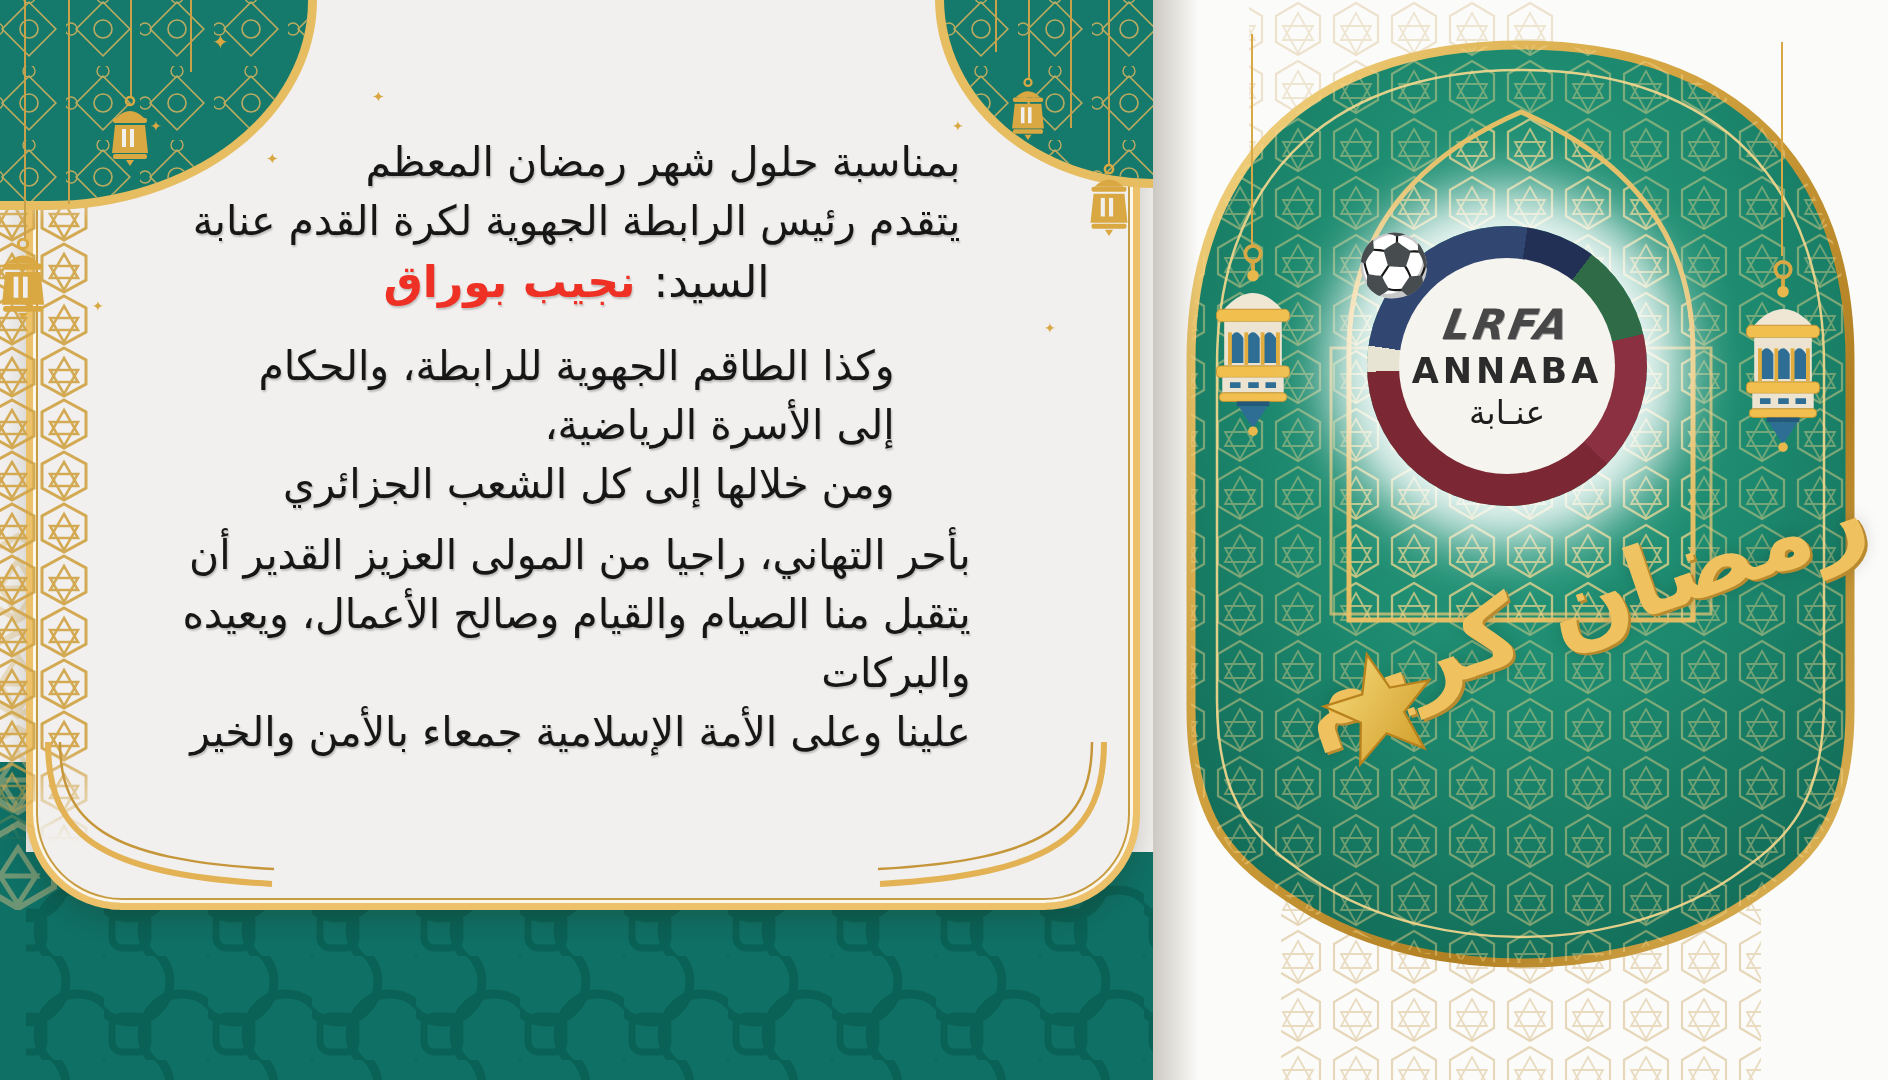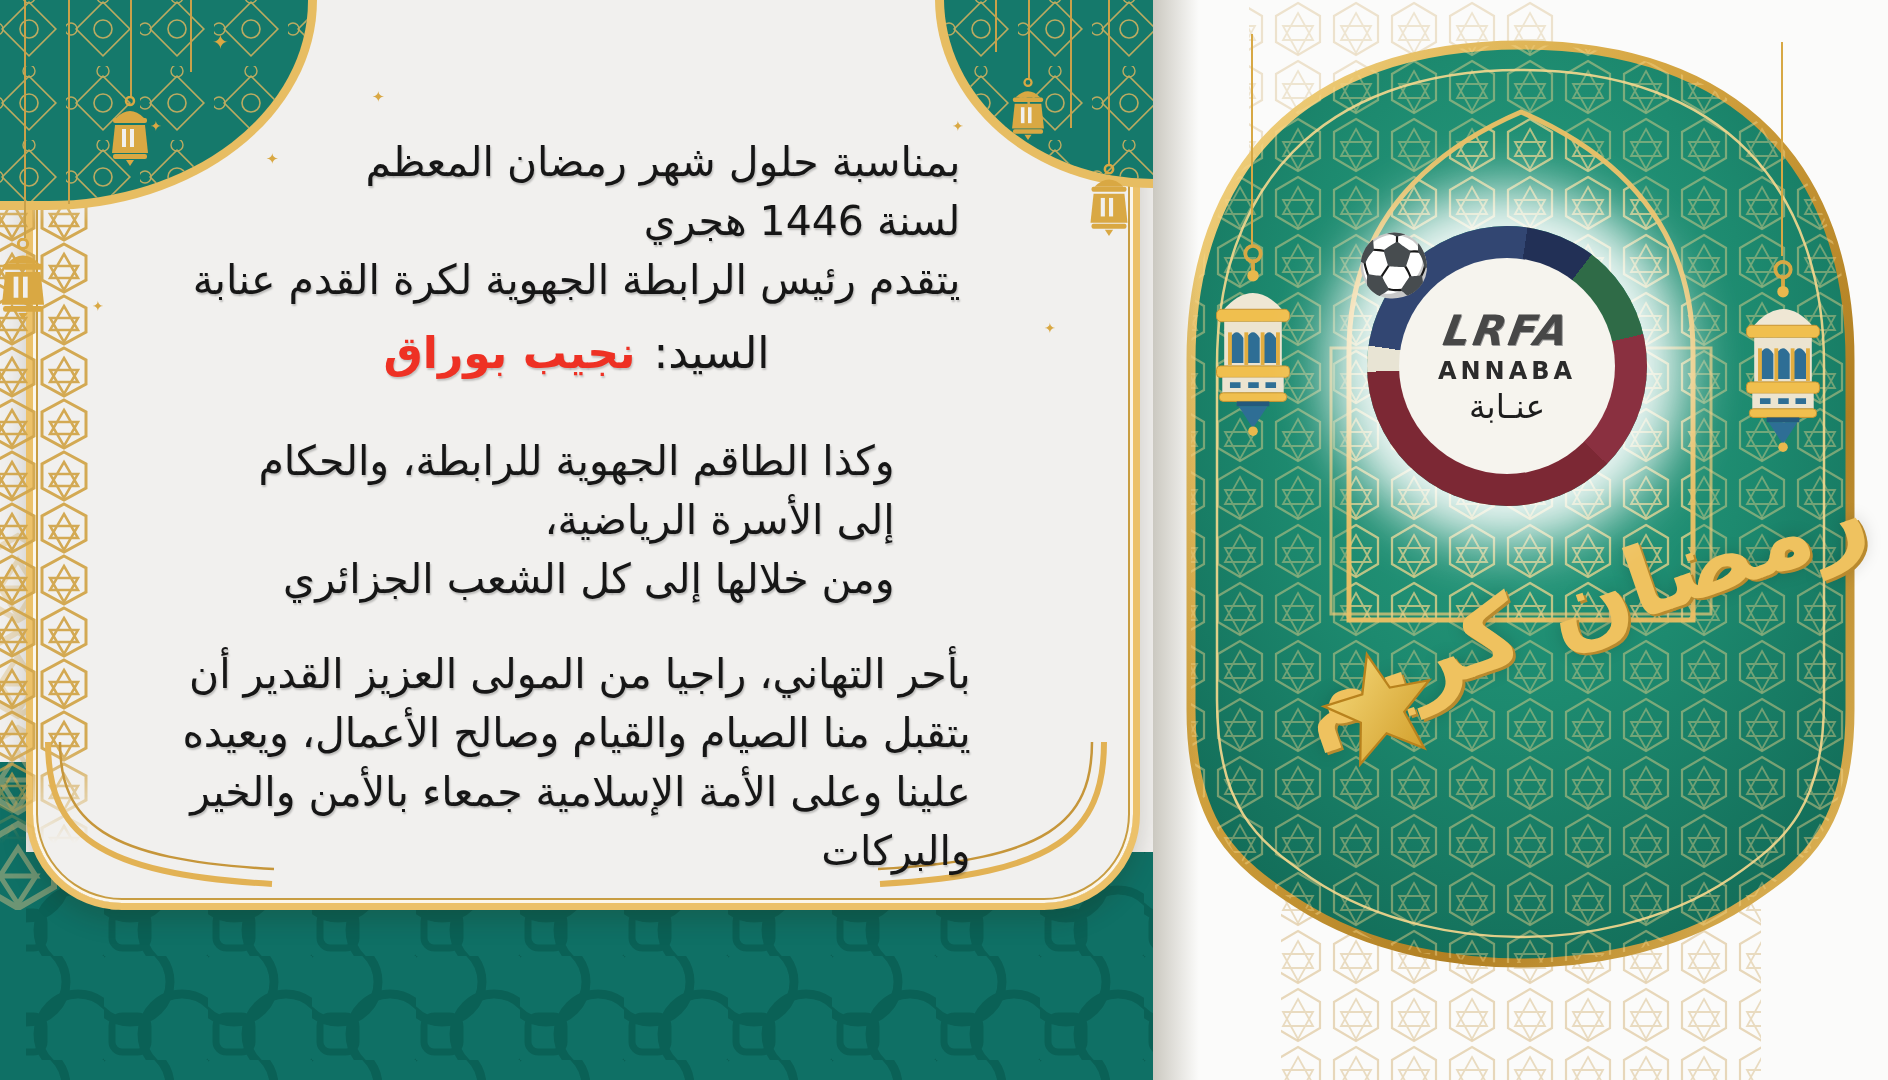--- a/index.html
+++ b/index.html
@@ -27,41 +27,41 @@
              border-bottom-left-radius:230px 200px;}
   .corner-tr .fill{position:absolute;right:0;top:0;left:9px;bottom:9px;background:#15796b;
              border-bottom-left-radius:220px 190px;overflow:hidden;}
   .string{position:absolute;width:2px;background:#c9a14a;}
   .orn{position:absolute;}
   .sparkle{position:absolute;color:#d9a843;font-size:20px;}
   .flourish{position:absolute;}
   
   .message{position:absolute;left:40px;right:40px;top:0;bottom:0;
            display:flex;flex-direction:column;align-items:center;padding-top:132px;
-           direction:rtl;text-align:center;color:#161616;gap:12px;}
+           direction:rtl;text-align:center;color:#161616;}
   .line{font-size:41px;height:59px;display:flex;align-items:center;white-space:nowrap;
         text-shadow:1px 2px 2px rgba(0,0,0,.22);font-weight:500;}
   .name-line{font-size:44px;height:62px;display:flex;align-items:center;gap:18px;
              text-shadow:1px 2px 2px rgba(0,0,0,.2);}
   .name-red{color:#ee3124;font-weight:600;}
   .gap-a{height:24px;} .gap-b{height:12px;}
   
   .panel-right{position:absolute;left:1153px;top:0;width:735px;height:1080px;
                background:#fbfbfa;overflow:hidden;}
   .divider-shadow{position:absolute;left:0;top:0;width:46px;height:1080px;
                background:linear-gradient(to right,rgba(60,50,20,.25),rgba(60,50,20,0));}
   .logo{position:absolute;left:214px;top:226px;width:280px;height:280px;border-radius:50%;
         background:conic-gradient(from 210deg,#7c2834 0 16%,#e8e4d4 16% 19%,#324672 19% 44%,
                    #223056 44% 52%,#2f6b47 52% 63%,#8a3040 63% 79%,#7c2834 79% 100%);
         box-shadow:0 0 55px 38px rgba(255,255,255,.93);}
   .logo-core{position:absolute;inset:32px;border-radius:50%;background:#f6f4ee;
         display:flex;flex-direction:column;align-items:center;justify-content:center;}
   .logo-abbr{font-size:42px;font-weight:bold;font-style:italic;letter-spacing:3px;
         color:#474747;transform:skewX(-10deg);text-shadow:1px 1px 0 #999;}
-  .logo-city{font-size:24px;font-weight:bold;letter-spacing:4px;color:#2b2b2b;margin-top:2px;}
+  .logo-city{font-size:35px;font-weight:bold;letter-spacing:4px;color:#2b2b2b;margin-top:2px;}
   .logo-city-ar{font-size:33px;color:#1d1d1d;margin-top:2px;direction:rtl;font-family:Liberation Serif, serif;}
   .football{position:absolute;left:-10px;top:4px;font-size:60px;transform:rotate(-15deg);}
   .calligraphy{position:absolute;left:128px;top:548px;width:600px;text-align:center;
         transform:rotate(-19deg);direction:rtl;white-space:nowrap;
         font-size:97px;font-weight:bold;color:#efc25f;letter-spacing:2px;
         text-shadow:2px 3px 0 #b98a2e,0 0 18px rgba(0,0,0,.18);}
   .lantern3d{position:absolute;}
   .crescent3d{position:absolute;left:62px;top:608px;transform:rotate(-8deg);}
   .star3d{position:absolute;left:168px;top:648px;transform:rotate(-14deg);}
 </style>
@@ -210,39 +210,38 @@
       <path d="M26 0 C26 80 70 118 240 127" fill="none" stroke="#c6963a" stroke-width="2.5"></path>
     </svg>
     <svg class="flourish" style="left:868px;top:742px;transform:scaleX(-1)" width="250" height="165">
       <path d="M14 0 C14 92 62 132 238 142" fill="none" stroke="#e2b254" stroke-width="6"></path>
       <path d="M26 0 C26 80 70 118 240 127" fill="none" stroke="#c6963a" stroke-width="2.5"></path>
     </svg>
 
     <div class="message">
       <div>
           <div class="line">بمناسبة حلول شهر رمضان المعظم</div>
-          <div class="line">لسنة 1446 هجري</div>
           <div class="line">يتقدم رئيس الرابطة الجهوية لكرة القدم عنابة</div>
         </div>
       <div class="name-line">
         <span>السيد:</span>
         <span class="name-red">نجيب بوراق</span>
       </div>
       <div class="gap-a"></div>
       <div>
           <div class="line">وكذا الطاقم الجهوية للرابطة، والحكام</div>
           <div class="line">إلى  الأسرة الرياضية،</div>
           <div class="line">ومن خلالها  إلى كل الشعب الجزائري</div>
         </div>
       <div class="gap-b"></div>
       <div>
           <div class="line">بأحر التهاني، راجيا من المولى العزيز القدير أن</div>
           <div class="line">يتقبل منا الصيام والقيام وصالح الأعمال، ويعيده</div>
+          <div class="line">والبركات</div>
           <div class="line">علينا وعلى الأمة الإسلامية جمعاء بالأمن والخير</div>
-          <div class="line">والبركات</div>
         </div>
     </div>
   </div>
 
   <div class="panel-right">
 
     <svg width="735" height="1080" style="position:absolute;left:0;top:0">
       <defs>
         <radialGradient id="greenGrad" cx="50%" cy="36%" r="80%">
           <stop offset="0%" stop-color="#2ba183"></stop>

